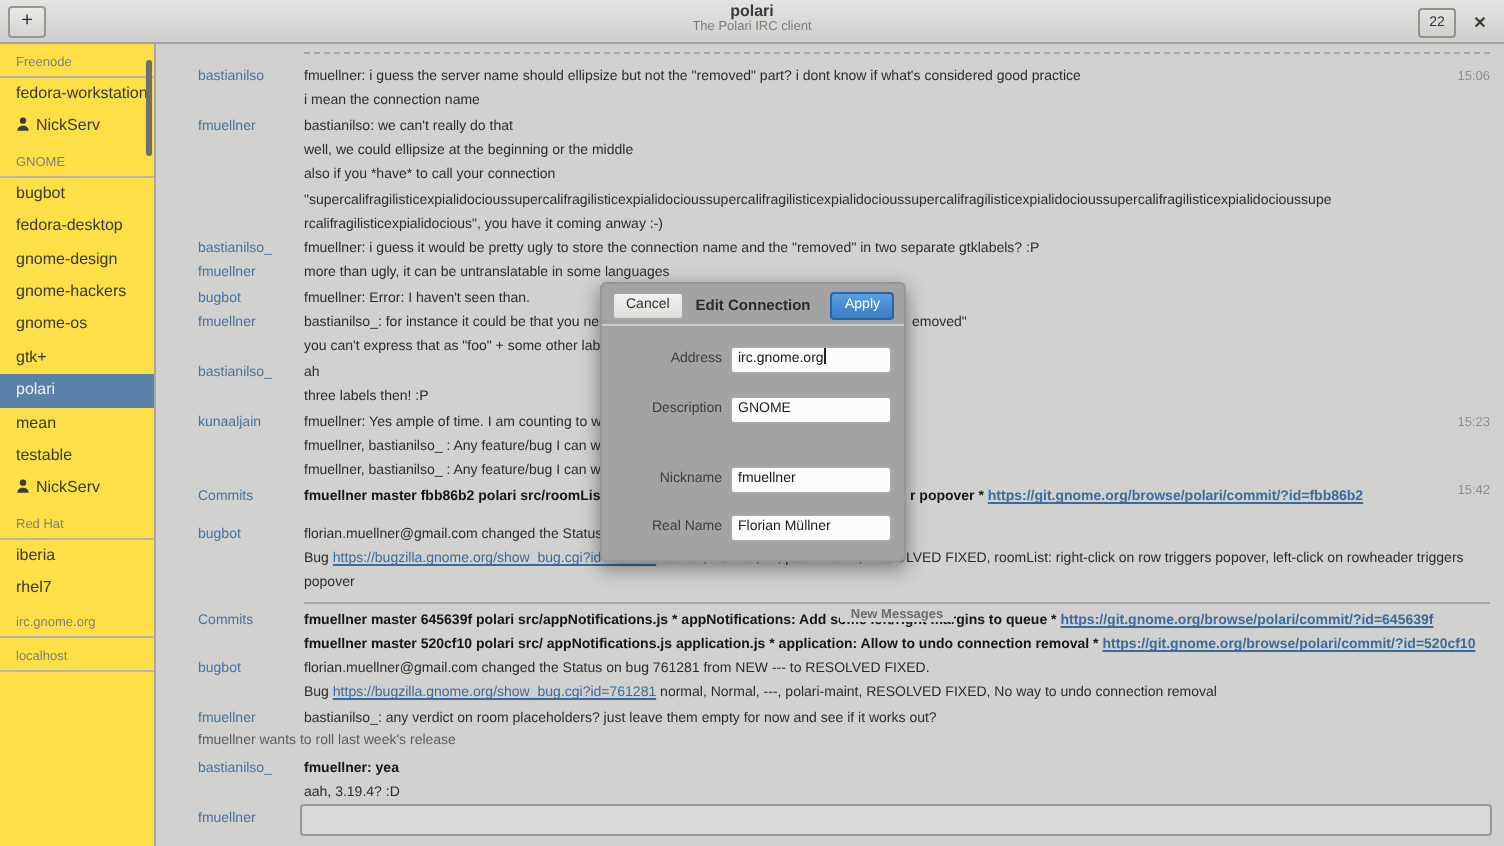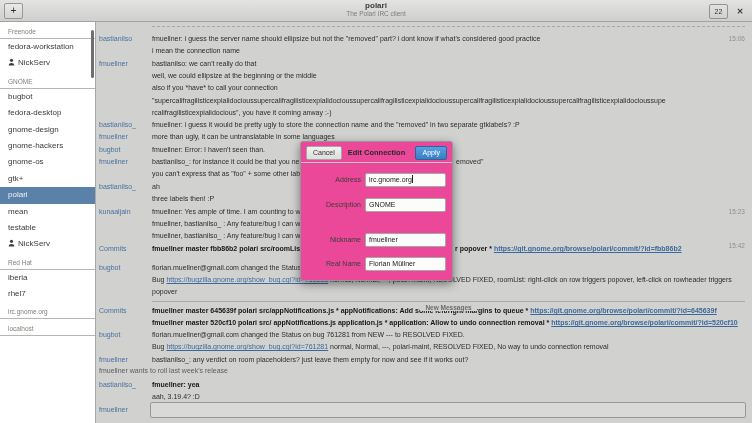--- a/index.html
+++ b/index.html
@@ -15,22 +15,22 @@
   .titles { position:absolute; left:0; right:0; top:1px; text-align:center; }
   .titles .t { font-size:8px; font-weight:bold; color:#3a3a38; }
   .titles .s { font-size:6.5px; color:#7d7d7a; }
   .btn-badge { position:absolute; right:24px; top:4px; width:19px; height:15px;
     background:linear-gradient(#e2e2e1,#d0d0cf); border:1px solid #93938f; border-radius:2px;
     font-size:7px; line-height:13px; text-align:center; color:#33332f; }
   .btn-close { position:absolute; right:5px; top:4px; width:14px; height:15px;
     font-size:8px; line-height:15px; text-align:center; color:#3c3c39; font-weight:bold; }
 
   
-  .sidebar { position:absolute; left:0; top:22px; width:96px; height:401px;
-    background:#ffffff; border-right:1px solid #a7a7a5; overflow:hidden; z-index:5; }
+  .sidebar { position:absolute; left:0; top:22px; width:78px; height:401px;
+    background:#fde047; border-right:1px solid #a7a7a5; overflow:hidden; z-index:5; }
   .sec-label { font-size:6.5px; color:#80807c; padding:6px 8px 3px 8px;
     border-bottom:1px solid #b5b5b3; white-space:nowrap; }
   .sb-item { font-size:8px; color:#3a3a37; height:16.4px; line-height:16.4px;
     padding:0 8px; white-space:nowrap; overflow:hidden; }
   .sb-item.sel { background:#5a82a8; color:#eef2f6; }
   .sb-item svg { vertical-align:-1px; margin-right:3px; }
   .sb-thumb { position:absolute; right:1px; top:8px; width:3px; height:48px;
     background:#6f6f6e; border-radius:2px; }
 
   
@@ -49,21 +49,21 @@
   .newmsg::before { content:""; position:absolute; left:0; right:0; top:5px; border-top:1px solid #a9a9a7; }
   .newmsg span { position:relative; background:#d1d1d0; padding:0 5px; font-size:6.5px;
     font-weight:bold; color:#6c6c6a; line-height:12px; }
   .statusline { position:absolute; left:5px; top:345px; font-size:7px; color:#5c5c5a; }
   .input-nick { position:absolute; left:5px; top:384px; font-size:7px; color:#48729e; }
   .entry { position:absolute; left:56px; right:6px; top:380px; height:16px;
     background:#d9d9d8; border:1px solid #98989a; border-radius:2px; }
 
   
   .dialog { position:absolute; left:300px; top:141px; width:153px; height:140px;
-    background:#ec4899; border:1px solid #96969a; border-radius:3px;
+    background:#a3a3a3; border:1px solid #96969a; border-radius:3px;
     box-shadow:0 3px 10px rgba(0,0,0,0.45); z-index:50; }
   .dlg-head { position:absolute; left:0; right:0; top:0; height:21px; border-bottom:1px solid #c9c9c6; }
   .dlg-title { position:absolute; left:0; right:0; top:0; text-align:center; line-height:21px;
     font-size:7.5px; font-weight:bold; color:#2a2a28; }
   .dlg-btn { position:absolute; top:4px; height:14px; padding:0 6px; font-size:7px; line-height:12px;
     border-radius:2px; }
   .dlg-cancel { left:5px; background:linear-gradient(#f1f1f0,#dededc); border:1px solid #a6a6a3; color:#2e2e2c; }
   .dlg-apply { right:5px; background:linear-gradient(#57a0e2,#3a7dc2); border:1px solid #29669f;
     color:#ffffff; }
   .fieldrow { position:absolute; left:0; width:153px; height:14px; }

